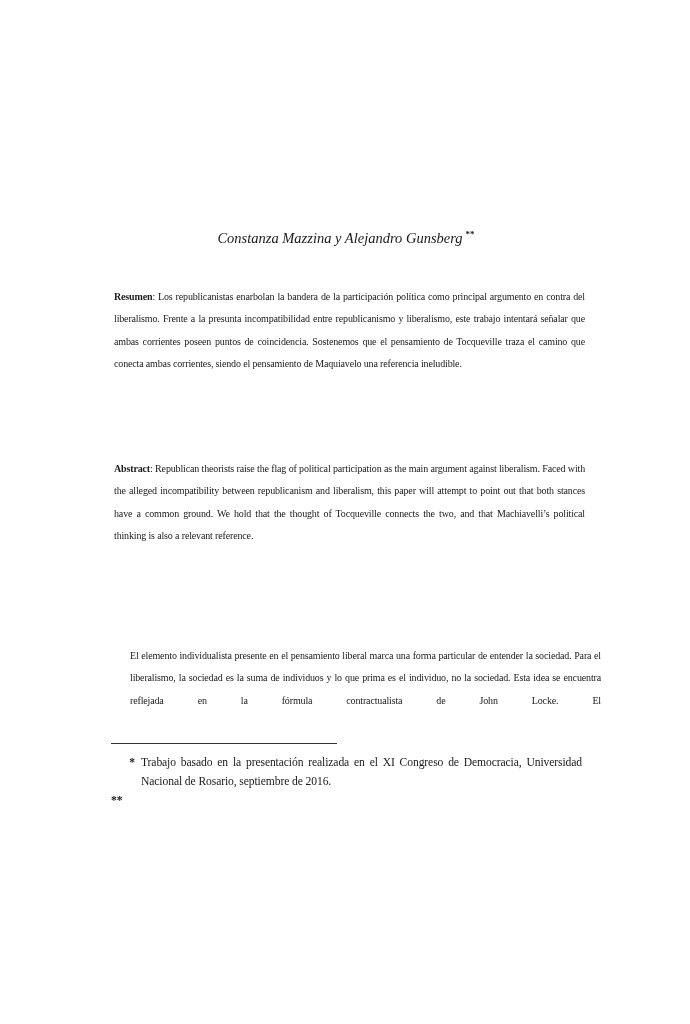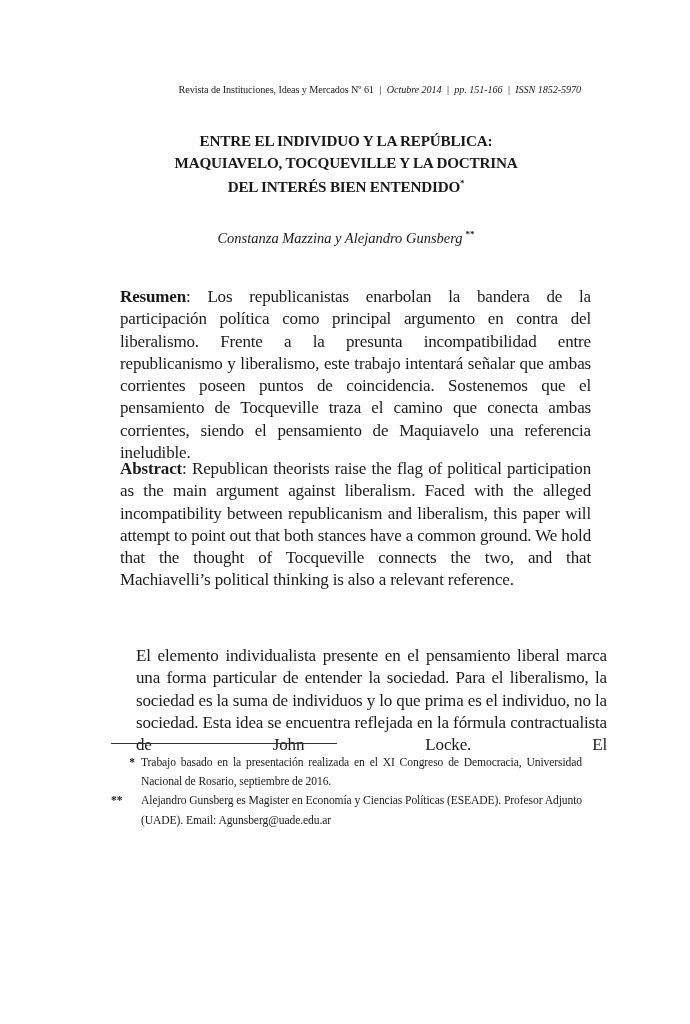--- a/index.html
+++ b/index.html
@@ -55,23 +55,23 @@
       width: 470px;
       text-align: center;
       font-style: italic;
       font-size: 14.5px;
       margin-top: 13px;
     }
     .authors sup { font-size: 9px; vertical-align: 6px; font-style: normal; font-weight: bold; margin-left: 3px; }
 
     .block {
       position: absolute;
-      left: 120px;
+      left: 114px;
       width: 471px;
-      font-size: 17px;
+      font-size: 10px;
       line-height: 22.3px;
       text-align: justify;
       letter-spacing: -0.15px;
     }
     .block .lbl { font-weight: bold; }
     .resumen { top: 286px; }
     .abstract { top: 458px; }
     .body-text { top: 629px; }
 
     .fn-rule {
@@ -104,35 +104,21 @@
       font-weight: bold;
     }
     .fn .mark.double { left: 0; width: 18px; text-align: left; }
     .fn .para { display: block; }
   </style>
 </head>
 <body>
 
 <div class="page">
 
-  <div class="running-head">
-    <span class="rh-part">Revista de Instituciones, Ideas y Mercados Nº 61</span>
-    <span class="sep">|</span>
-    <span class="rh-part it">Octubre 2014</span>
-    <span class="sep">|</span>
-    <span class="rh-part it">pp. 151-166</span>
-    <span class="sep">|</span>
-    <span class="rh-part it">ISSN 1852-5970</span>
-  </div>
 
-  <h1 class="title" style="margin:0;">
-    <span class="line">ENTRE EL INDIVIDUO Y LA REPÚBLICA:</span>
-    <span class="line">MAQUIAVELO, TOCQUEVILLE Y LA DOCTRINA</span>
-    <span class="line"><span>DEL INTERÉS BIEN ENTENDIDO</span><sup>*</sup></span>
-  </h1>
 
   <div class="authors">
     <span>Constanza Mazzina y Alejandro Gunsberg</span><sup>**</sup>
   </div>
 
   <p class="block resumen" style="margin:0;">
     <span class="lbl">Resumen</span><span>: Los republicanistas enarbolan la bandera de la participación política como principal argumento en contra del liberalismo. Frente a la presunta incompatibilidad entre republicanismo y liberalismo, este trabajo intentará señalar que ambas corrientes poseen puntos de coincidencia. Sostenemos que el pensamiento de Tocqueville traza el camino que conecta ambas corrientes, siendo el pensamiento de Maquiavelo una referencia ineludible.</span>
   </p>
 
   <p class="block abstract" style="margin:0;">
@@ -145,17 +131,16 @@
 
   <div class="fn-rule"></div>
 
   <div class="footnotes">
     <div class="fn">
       <span class="mark">*</span>
       <span class="para">Trabajo basado en la presentación realizada en el XI Congreso de Democracia, Universidad Nacional de Rosario, septiembre de 2016.</span>
     </div>
     <div class="fn">
       <span class="mark double">**</span>
-      <span class="para">Alejandro Gunsberg es Magister en Economía y Ciencias Políticas (ESEADE). Profesor Adjunto (UADE). Email: Agunsberg@uade.edu.ar</span>
     </div>
   </div>
 
 </div>
 
 </body></html>

